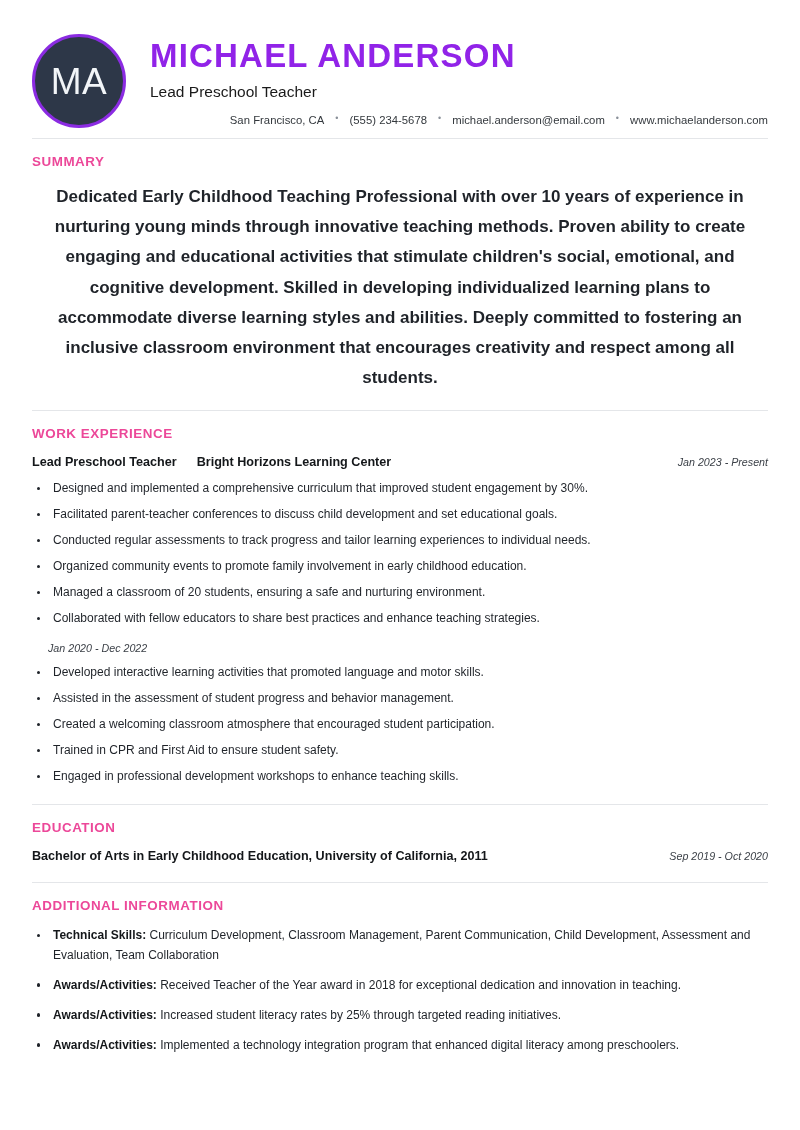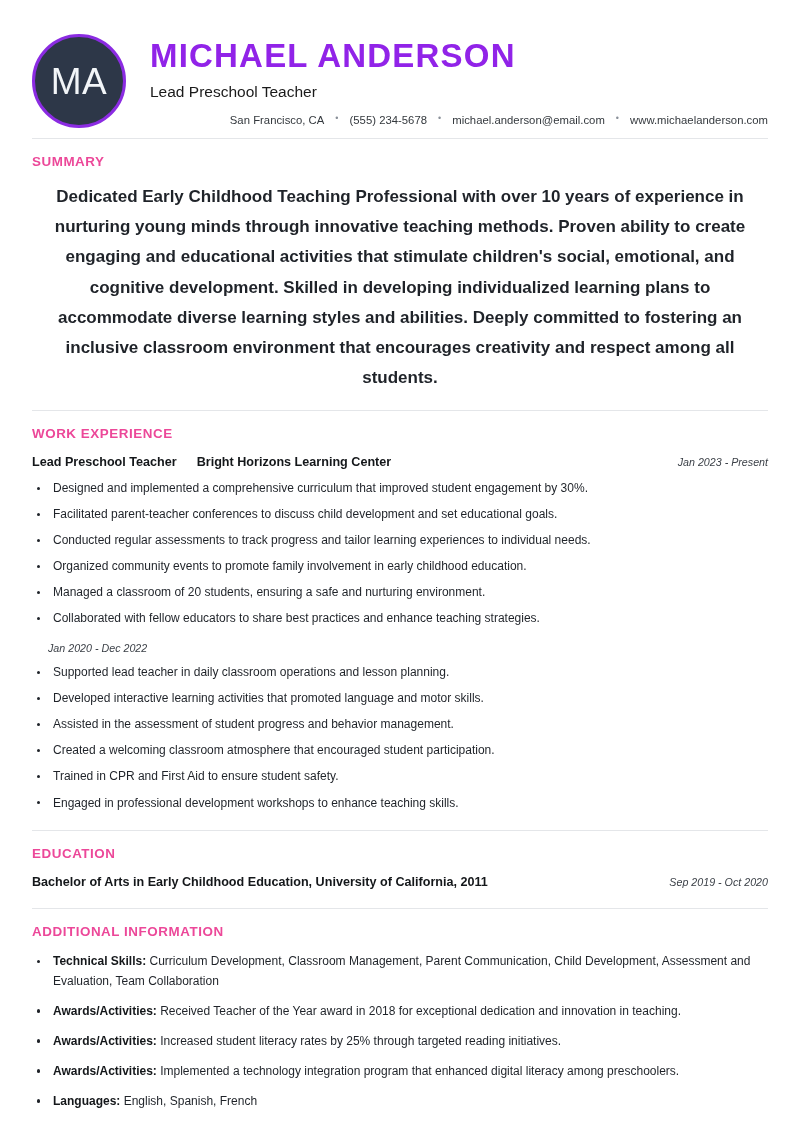--- a/index.html
+++ b/index.html
@@ -255,21 +255,20 @@
           <li>Managed a classroom of 20 students, ensuring a safe and nurturing environment.</li>
           <li>Collaborated with fellow educators to share best practices and enhance teaching strategies.</li>
         </ul>
       </div>
 
       <div class="entry">
         <div class="entry-head">
           <div class="entry-date">Jan 2020 - Dec 2022</div>
         </div>
         <ul class="bullets">
-          <li>Supported lead teacher in daily classroom operations and lesson planning.</li>
           <li>Developed interactive learning activities that promoted language and motor skills.</li>
           <li>Assisted in the assessment of student progress and behavior management.</li>
           <li>Created a welcoming classroom atmosphere that encouraged student participation.</li>
           <li>Trained in CPR and First Aid to ensure student safety.</li>
           <li>Engaged in professional development workshops to enhance teaching skills.</li>
         </ul>
       </div>
 
     </div>
   </div>
@@ -301,21 +300,17 @@
           <span>Received Teacher of the Year award in 2018 for exceptional dedication and innovation in teaching.</span>
         </li>
         <li>
           <span class="info-label">Awards/Activities:</span>
           <span>Increased student literacy rates by 25% through targeted reading initiatives.</span>
         </li>
         <li>
           <span class="info-label">Awards/Activities:</span>
           <span>Implemented a technology integration program that enhanced digital literacy among preschoolers.</span>
         </li>
-        <li>
-          <span class="info-label">Languages:</span>
-          <span>English,  Spanish,  French</span>
-        </li>
       </ul>
     </div>
   </div>
 
 </div>
 
 </body></html>

